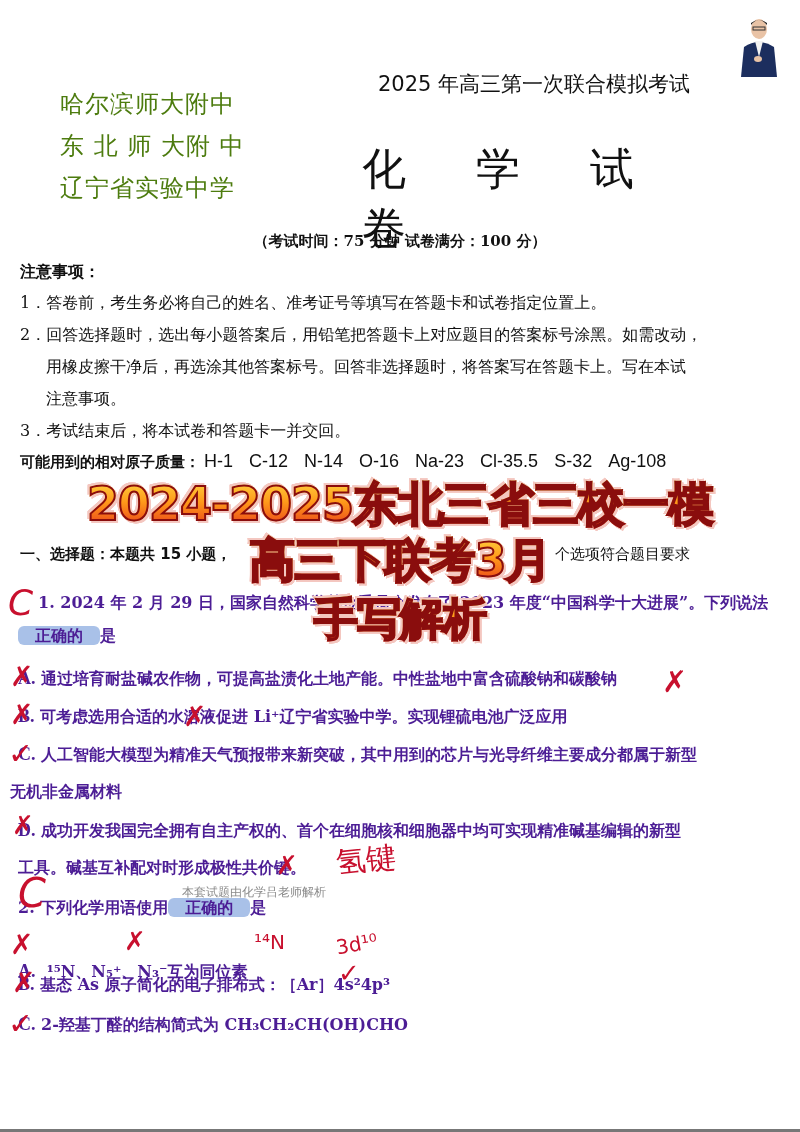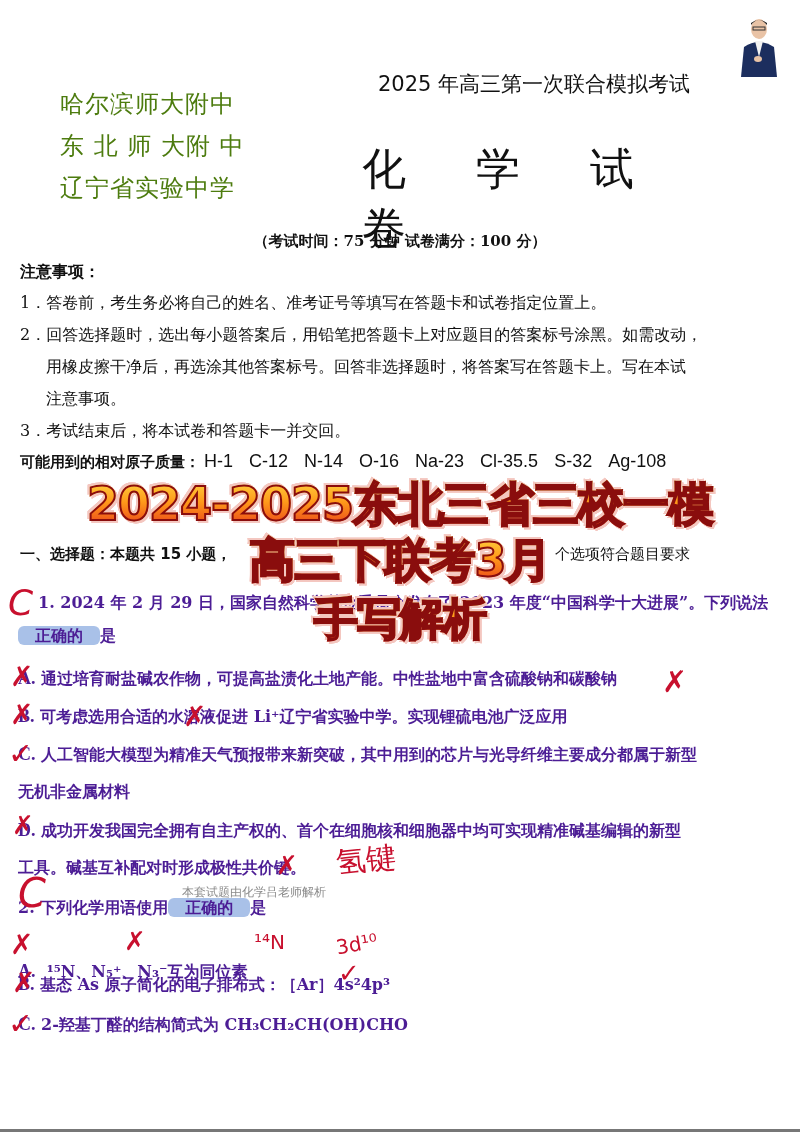--- a/index.html
+++ b/index.html
@@ -95,21 +95,21 @@
   <span>可考虑选用合适的水溶液促进 Li⁺辽宁省实验中学。实现锂硫电池广泛应用</span>
 </div>
 <div class="mark" style="left:10px; top:698px; font-size:28px;">✗</div>
 <div class="mark" style="left:183px; top:700px; font-size:28px;">✗</div>
 
 <div class="abs q-text" style="top:744px; left:18px;">
   <span class="opt-letter">C.</span>
   <span>人工智能大模型为精准天气预报带来新突破，其中用到的芯片与光导纤维主要成分都属于新型</span>
 </div>
 <div class="mark" style="left:8px; top:736px; font-size:30px;">✓</div>
-<div class="abs q-text" style="top:782px; left:18px;">无机非金属材料</div>
+<div class="abs q-text" style="top:782px; left:10px;">无机非金属材料</div>
 
 <div class="abs q-text" style="top:820px; left:18px;">
   <span class="opt-letter">D.</span>
   <span>成功开发我国完全拥有自主产权的、首个在细胞核和细胞器中均可实现精准碱基编辑的新型</span>
 </div>
 <div class="mark" style="left:12px; top:810px; font-size:26px;">✗</div>
 <div class="abs q-text" style="top:858px; left:18px;">工具。碱基互补配对时形成极性共价键。</div>
 <div class="mark" style="left:276px; top:850px; font-size:26px;">✗</div>
 <div class="mark" style="left:336px; top:840px; font-size:30px; font-weight:normal; transform:rotate(-6deg);">氢键</div>
 

